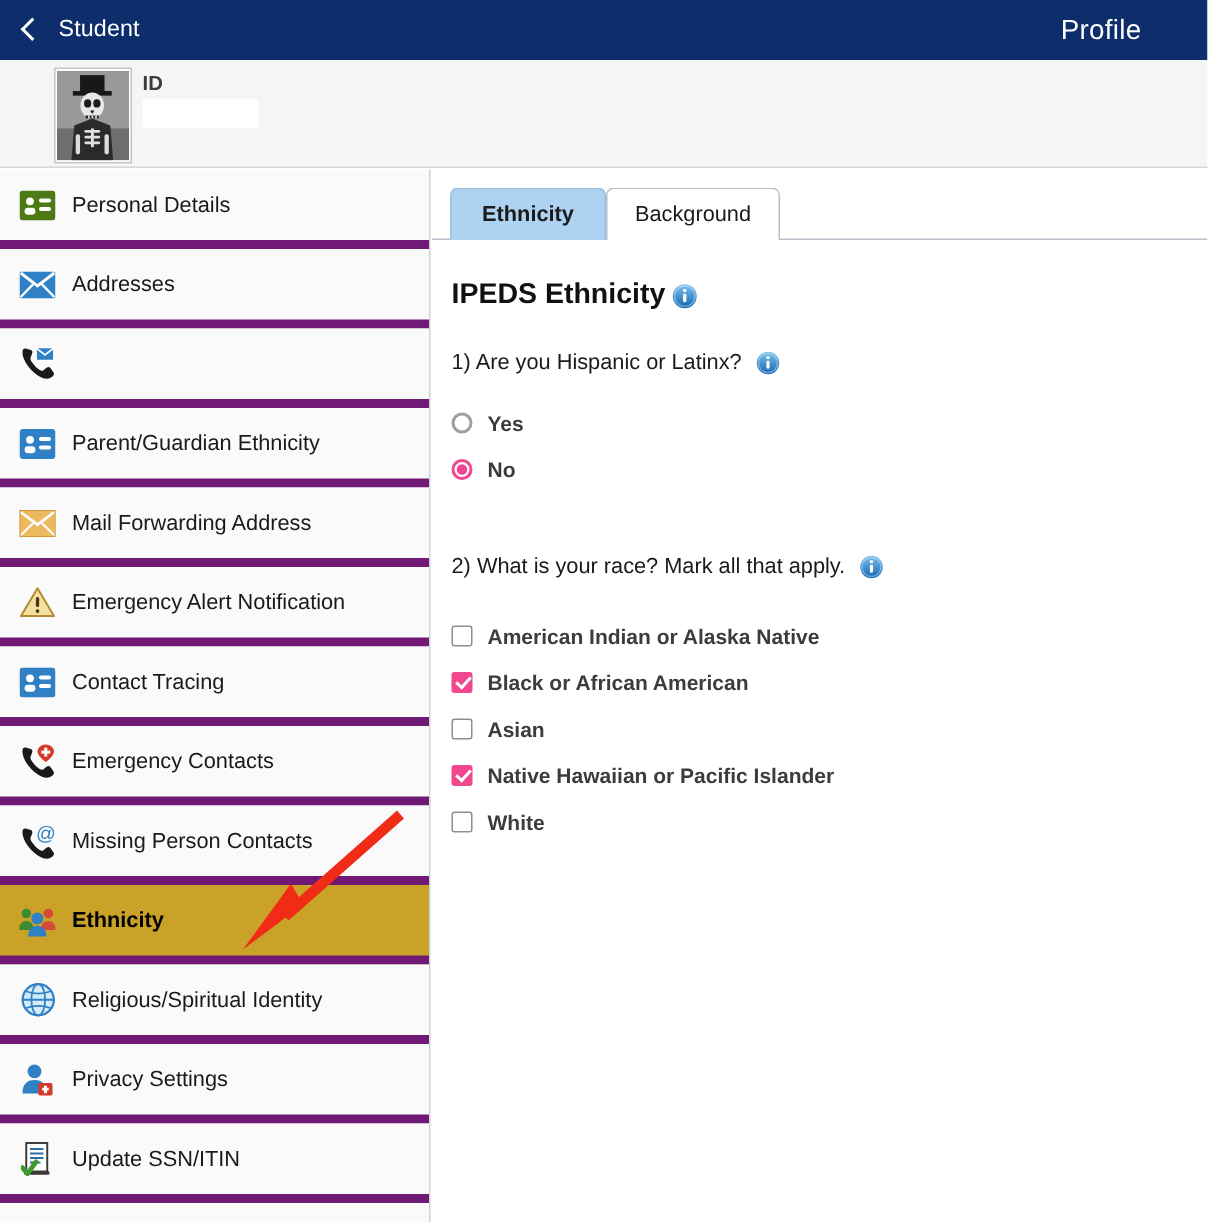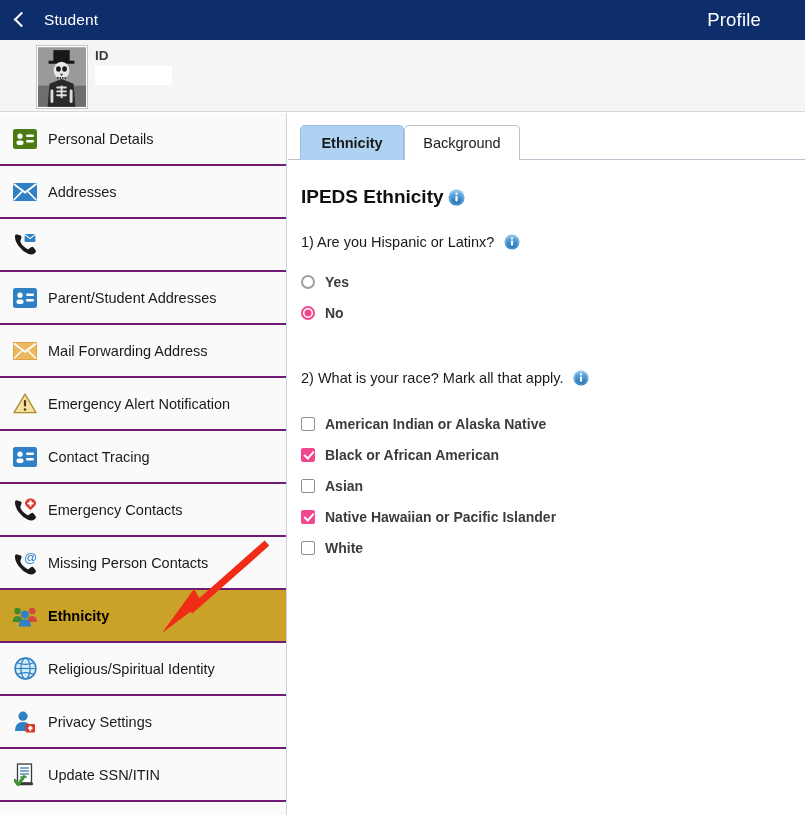--- a/index.html
+++ b/index.html
@@ -11,21 +11,21 @@
     overflow: hidden;
   }
   #app { position: relative; width: 805px; height: 815px; background: #fff; }
 
   
   .topbar {
     position: absolute; top: 0; left: 0; width: 805px; height: 40px;
     background: #0d2d6b; display: flex; align-items: center;
   }
   .back-group {
-    display: flex; align-items: center; gap: 19px;
+    display: flex; align-items: center; gap: 14px;
     margin-left: 14px; cursor: pointer;
   }
   .chevron-left {
     width: 11px; height: 18px; position: relative; flex: none;
   }
   .chevron-left::before {
     content: ""; position: absolute; left: 2px; top: 3px;
     width: 9px; height: 9px;
     border-left: 2.4px solid #ffffff; border-bottom: 2.4px solid #ffffff;
     transform: rotate(45deg);
@@ -59,21 +59,21 @@
 
   
   .sidebar {
     position: absolute; left: 0; top: 113px; width: 287px; height: 702px;
     background: #ffffff; border-right: 1px solid #cfd4da;
     overflow: hidden;
   }
   .nav-item {
     position: relative; height: 53px; width: 287px;
     display: flex; align-items: center;
-    border-bottom: 2px solid #701a75;
+    border-bottom: 6px solid #701a75;
     background: #fafafa; cursor: pointer;
   }
   .nav-item.active { background: #c9a227; }
   .nav-icon {
     width: 26px; height: 26px; margin-left: 12px; margin-right: 10px;
     flex: none; display: flex; align-items: center; justify-content: center;
   }
   .nav-icon svg { display: block; }
   .nav-label { font-size: 14.5px; color: #1a1a1a; }
   .nav-item.active .nav-label { font-weight: bold; color: #000; }
@@ -240,21 +240,21 @@
         <div class="nav-item">
           <span class="nav-icon">
             <svg width="24" height="20" viewBox="0 0 24 20">
               <rect x="0" y="0" width="24" height="20" rx="2.5" fill="#2f80c4"></rect>
               <circle cx="7" cy="7.2" r="2.6" fill="#ffffff"></circle>
               <rect x="3.4" y="11.5" width="7.2" height="4.6" rx="2.3" fill="#ffffff"></rect>
               <rect x="13" y="5.4" width="8" height="2.6" rx="1.3" fill="#ffffff"></rect>
               <rect x="13" y="11" width="8" height="2.6" rx="1.3" fill="#ffffff"></rect>
             </svg>
           </span>
-          <span class="nav-label">Parent/Student Addresses</span>
+          <span class="nav-label">Parent/Guardian Ethnicity</span>
         </div>
         <div class="nav-item">
           <span class="nav-icon">
             <svg width="24" height="18" viewBox="0 0 24 18">
               <rect x="0" y="0" width="24" height="18" rx="1.5" fill="#edb95e" stroke="#c98f2e" stroke-width="1"></rect>
               <path d="M1 1.5 L12 9.8 L23 1.5" fill="none" stroke="#ffffff" stroke-width="1.8"></path>
               <path d="M1 16.6 L9 8.8 M23 16.6 L15 8.8" stroke="#ffffff" stroke-width="1.4" fill="none"></path>
             </svg>
           </span>
           <span class="nav-label">Mail Forwarding Address</span>

